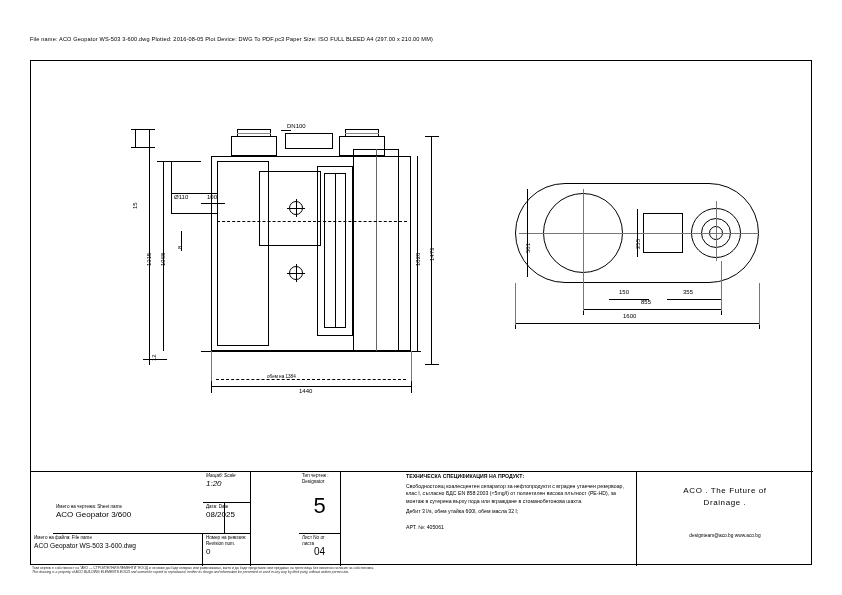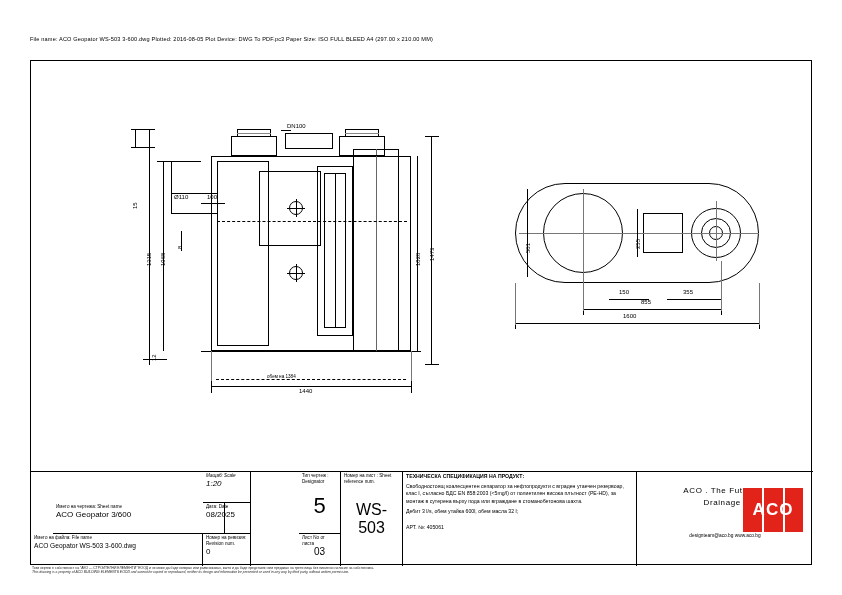--- a/index.html
+++ b/index.html
@@ -205,51 +205,40 @@
       </div>
 
 
       <div class="tbcell" style="left:268px;top:0;width:42px;height:62px;">
         <div class="lbl">Тип чертеж :
 Designator</div>
         <div class="bigval" style="margin-top:8px;">5</div>
       </div>
       <div class="tbcell" style="left:268px;top:62px;width:42px;height:32px;border-bottom:none;">
         <div class="lbl">Лист No от листа</div>
-        <div class="val" style="text-align:center;font-size:10px;">03</div>
-      </div>
-
-      <div class="tbcell" style="left:310px;top:0;width:62px;height:94px;border-bottom:none;">
-        <div class="lbl">Номер на лист :
-Sheet reference num.</div>
-        <div class="midval" style="margin-top:16px;">WS-503</div>
-      </div>
+        <div class="val" style="text-align:center;font-size:10px;">04</div>
+      </div>
+
 
       <div class="tbcell" style="left:372px;top:0;width:234px;height:94px;border-bottom:none;">
         <div class="spec" style="font-weight:bold;">ТЕХНИЧЕСКА СПЕЦИФИКАЦИЯ НА ПРОДУКТ:</div>
         <div class="spec" style="margin-top:3px;">Свободностоящ коалесцентен сепаратор за нефтопродукти с вграден утаечен резервоар, клас I, съгласно БДС EN 858:2003 (&lt;5mg/l) от полиетилен висока плътност (PE-HD), за монтаж в сутерена върху пода или вграждане в стоманобетонова шахта.</div>
         <div class="spec" style="margin-top:3px;">Дебит 3 l/s, обем утайка 600l, обем масла 32 l;</div>
         <div class="spec" style="margin-top:9px;">
           <span>АРТ. №:</span>
           <span>405061</span>
         </div>
       </div>
 
       <div class="tbcell" style="left:606px;top:0;width:176px;height:94px;border-right:none;border-bottom:none;">
         <div class="aco-txt" style="margin-top:12px;">ACO . The Future of</div>
         <div class="aco-txt">Drainage .</div>
         <div class="aco-small" style="margin-top:24px;">designteam@aco.bg  www.aco.bg</div>
       </div>
 
-      <div style="position:absolute;left:712px;top:16px;width:60px;height:44px;">
-        <div class="logo" style="left:0;top:0;width:60px;height:44px;"></div>
-        <div style="position:absolute;left:0;top:0;width:60px;height:44px;color:#fff;font-size:17px;line-height:44px;text-align:center;letter-spacing:1px;font-weight:bold;">ACO</div>
-        <div class="logo" style="left:19px;top:0;width:1.6px;height:44px;background:#fff;"></div>
-        <div class="logo" style="left:40px;top:0;width:1.6px;height:44px;background:#fff;"></div>
-      </div>
     </div>
   </div>
 
   <div class="footer">
     <div>Този чертеж е собственост на "АКО — СТРОИТЕЛНИ ЕЛЕМЕНТИ" ЕООД и не може да бъде копиран или размножаван, както и да бъде представян или предаван на трети лица без писмено съгласие на собственика.</div>
     <div style="font-style:italic;">This drawing is a property of ACO BUILDING ELEMENTS EOOD and cannot be copied or reproduced, neither its design and information be presented or used in any way by third party, without written permission.</div>
   </div>
 </div>
 
 </body></html>

